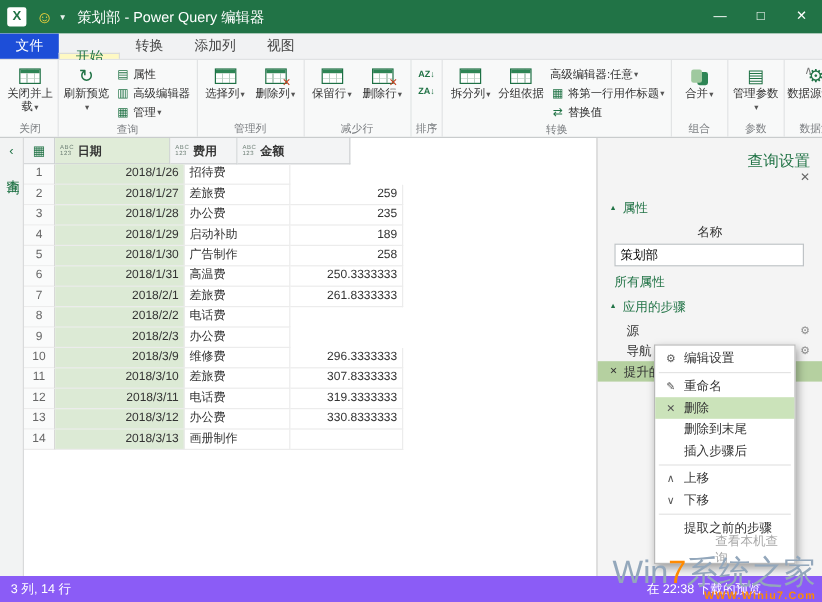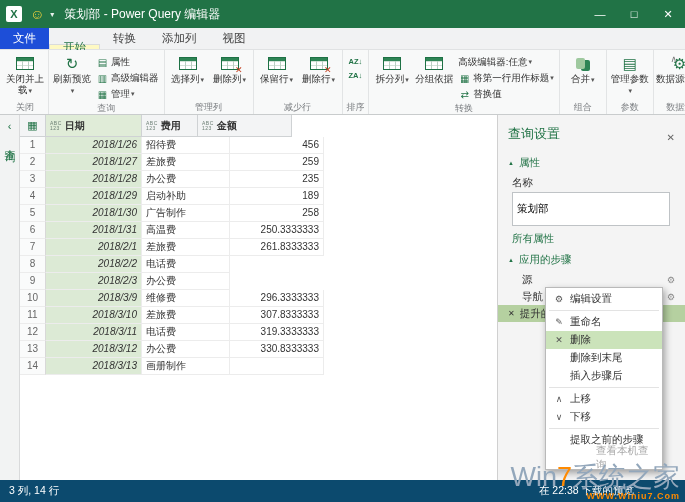--- a/index.html
+++ b/index.html
@@ -64,53 +64,53 @@
   .hc.corner{width:26px;justify-content:center;color:#217346;font-size:11px;}
   .hc.dateh{width:96px;background:#e0ecd8;}
   .hc.itemh{width:56px;}
   .hc.amth{width:94px;}
   .tby{display:flex;flex-direction:column;font-style:normal;}
   .tby i{font-style:normal;font-size:5px;line-height:5px;color:#6c7e74;font-weight:normal;letter-spacing:.5px;}
   .grow{display:flex;height:17px;}
   .c{border-right:1px solid #ececec;border-bottom:1px solid #ececec;padding:0 4px;line-height:16px;
      font-size:10px;white-space:nowrap;overflow:hidden;color:#333;}
   .c.rn{width:26px;text-align:center;background:#fafbfb;color:#666;border-right:1px solid #d8d8d8;}
-  .c.date{width:96px;background:#dcead5;text-align:right;font-style:italic;}
+  .c.date{width:108px;background:#dcead5;text-align:right;}
   .c.item{width:88px;}
   .c.amt{width:94px;text-align:right;}
 
   
   .rpanel{position:absolute;right:0;top:115px;width:188px;bottom:22px;background:#f4f4f4;
           border-left:1px solid #d0d0d0;font-size:10.5px;}
-  .rphead{display:flex;align-items:flex-end;padding:10px 10px 8px;}
+  .rphead{display:flex;align-items:flex-end;padding:10px 10px 8px;flex-direction:column;}
   .rptitle{color:#217346;font-size:13px;}
   .rpclose{margin-left:auto;color:#666;font-size:10px;}
   .sect{padding:5px 10px 3px;color:#217346;font-size:10.5px;display:flex;align-items:center;}
   .tri{font-size:6px;margin-right:5px;color:#217346;}
-  .lbl{padding:3px 14px 1px;color:#333;}
+  .lbl{padding:3px 14px 1px;color:#333;text-align:center;}
   .nameinput{margin:1px 14px 0;width:158px;height:19px;border:1px solid #bfc3c6;font-size:10.5px;
-             padding:16px 4px;background:#fff;font-family:inherit;}
+             padding:1px 4px;background:#fff;font-family:inherit;}
   .alllink{padding:6px 14px 2px;color:#217346;}
   .steplist{margin-top:1px;}
   .step{display:flex;align-items:center;height:17px;padding:0 10px 0 24px;color:#333;}
   .step .sgear{margin-left:auto;color:#8a8a8a;font-size:9px;}
   .step.selected{background:#b5d0a0;padding-left:10px;}
   .sdel{color:#333;font-size:8px;margin-right:5px;}
 
   
   .cmenu{position:absolute;left:545px;top:287px;width:118px;background:#fff;border:1px solid #b9b9b9;
          box-shadow:2px 3px 7px rgba(0,0,0,.35);z-index:40;padding:2px 0;}
   .mi{display:flex;align-items:center;height:18px;padding:0 8px 0 5px;font-size:10.5px;color:#333;}
   .mi .mico{width:16px;text-align:center;font-size:9px;color:#555;margin-right:3px;flex:none;}
   .mi.hl{background:#cbe3ba;}
   .mi.disabled{color:#a8a8a8;padding-left:31px;}
   .msep{height:1px;background:#e3e3e3;margin:2px 3px;}
 
   
-  .statusbar{position:absolute;left:0;right:0;bottom:0;height:22px;background:#0c4a6e;color:#fff;
+  .statusbar{position:absolute;left:0;right:0;bottom:0;height:22px;background:#8b5cf6;color:#fff;
              display:flex;align-items:center;font-size:10.5px;padding:0 9px;}
   .sbright{margin-left:auto;margin-right:42px;}
 
   
   .wm{position:absolute;right:5px;bottom:1px;z-index:60;text-align:right;line-height:1;}
   .wm1{font-size:27px;font-weight:normal;color:#93a7bb;white-space:nowrap;}
   .wm1 .seven{color:#ff8a00;}
   .wm2{font-size:9px;color:#ff8a00;font-weight:bold;letter-spacing:1px;margin-top:1px;}
 </style>
 </head>
@@ -333,21 +333,20 @@
           <i>123</i>
         </span>
       <span>金额</span>
     </div>
   </div>
   <div class="gbody">
       <div class="grow">
         <div class="c rn">1</div>
         <div class="c date">2018/1/26</div>
         <div class="c item">招待费</div>
-        <div class="c amt">456</div>
       </div>
       <div class="grow">
         <div class="c rn">2</div>
         <div class="c date">2018/1/27</div>
         <div class="c item">差旅费</div>
         <div class="c amt">259</div>
       </div>
       <div class="grow">
         <div class="c rn">3</div>
         <div class="c date">2018/1/28</div>

